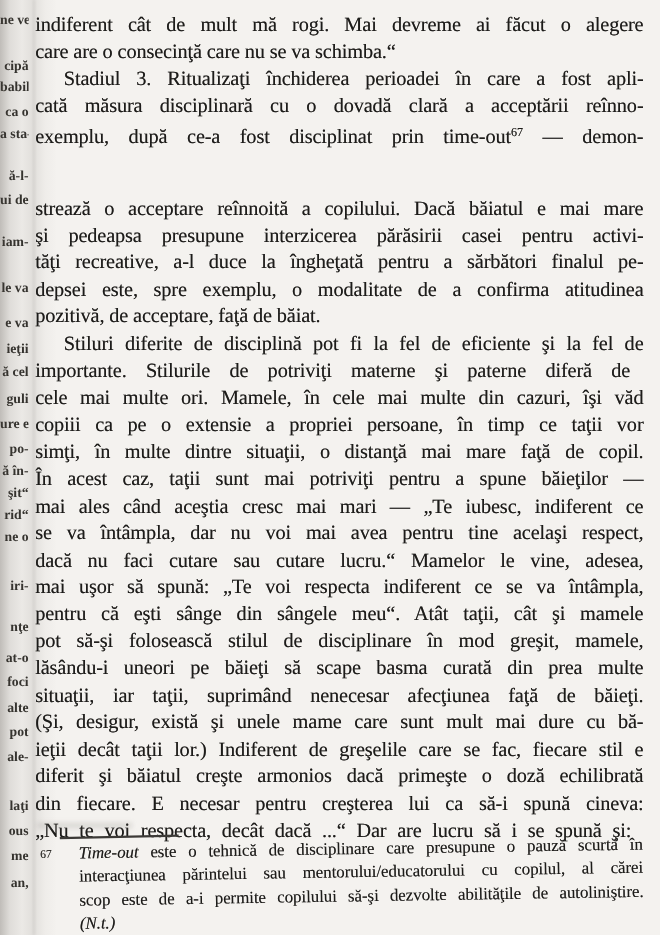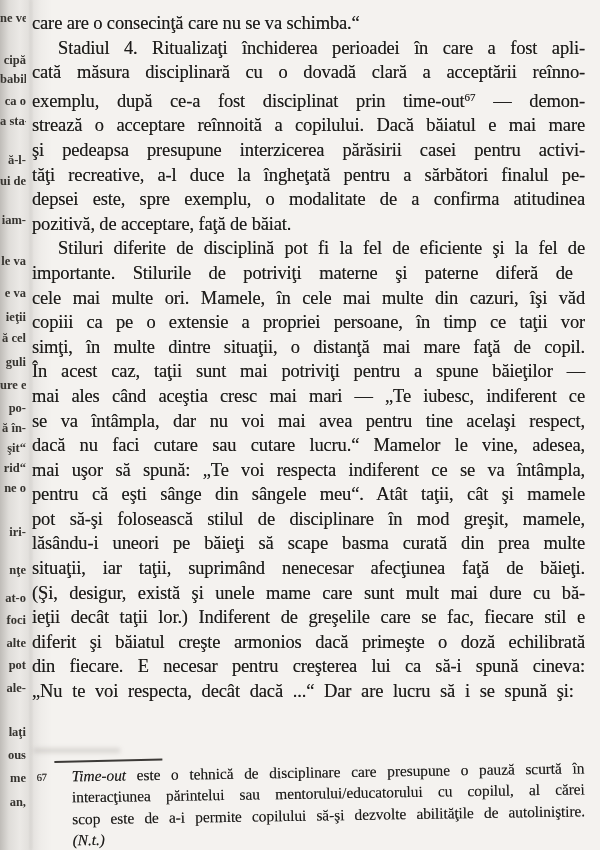--- a/index.html
+++ b/index.html
@@ -98,25 +98,26 @@
       <div class="frag" style="top: 682px;">ale-</div>
       <div class="frag" style="top: 726px;">laţi</div>
       <div class="frag" style="top: 749px;">ous</div>
       <div class="frag" style="top: 772px;">me</div>
       <div class="frag" style="top: 796px;">an,</div>
     </div>
   <div class="gutter-shadow"></div>
   <div class="crease"></div>
 
   <div class="body-text" id="bodyText">
+      <div class="line" style="word-spacing: 9.37074px;"><span><span>indiferent cât de mult mă rogi. Mai devreme ai făcut o alegere</span></span></div>
       <div class="line"><span><span>care are o consecinţă care nu se va schimba.“</span></span></div>
-      <div class="line indent" style="word-spacing: 10.0781px;"><span><span>Stadiul 4. Ritualizaţi închiderea perioadei în care a fost apli-</span></span></div>
+      <div class="line indent" style="word-spacing: 10.0781px;"><span><span>Stadiul 3. Ritualizaţi închiderea perioadei în care a fost apli-</span></span></div>
       <div class="line" style="word-spacing: 11.3038px;"><span><span>cată măsura disciplinară cu o dovadă clară a acceptării reînno-</span></span></div>
       <div class="line" style="word-spacing: 13.2852px;"><span><span>exemplu, după ce-a fost disciplinat prin time-out</span><span class="sup">67</span><span> — demon-</span></span></div>
-      <div class="line" style="word-spacing: 8.06094px;"><span><span>strează o acceptare reînnoită a copilului. Dacă băiatul e mai mare</span></span></div>
+      <div class="line" style="word-spacing: 8.06094px; margin-top: 40px;"><span><span>strează o acceptare reînnoită a copilului. Dacă băiatul e mai mare</span></span></div>
       <div class="line" style="word-spacing: 13.692px;"><span><span>şi pedeapsa presupune interzicerea părăsirii casei pentru activi-</span></span></div>
       <div class="line" style="word-spacing: 8.82344px;"><span><span>tăţi recreative, a-l duce la îngheţată pentru a sărbători finalul pe-</span></span></div>
       <div class="line" style="word-spacing: 9.82812px;"><span><span>depsei este, spre exemplu, o modalitate de a confirma atitudinea</span></span></div>
       <div class="line"><span><span>pozitivă, de acceptare, faţă de băiat.</span></span></div>
       <div class="line indent" style="word-spacing: 5.90024px; text-align: center;"><span><span>Stiluri diferite de disciplină pot fi la fel de eficiente şi la fel de</span></span></div>
       <div class="line" style="word-spacing: 13.1094px;"><span><span>importante. Stilurile de potriviţi materne şi paterne diferă de</span></span></div>
       <div class="line" style="word-spacing: 7.1263px;"><span><span>cele mai multe ori. Mamele, în cele mai multe din cazuri, îşi văd</span></span></div>
       <div class="line" style="word-spacing: 8.83854px;"><span><span>copiii ca pe o extensie a propriei persoane, în timp ce taţii vor</span></span></div>
       <div class="line" style="word-spacing: 8.86932px;"><span><span>simţi, în multe dintre situaţii, o distanţă mai mare faţă de copil.</span></span></div>
       <div class="line" style="word-spacing: 9.49858px; text-align: center;"><span><span>În acest caz, taţii sunt mai potriviţi pentru a spune băieţilor —</span></span></div>

